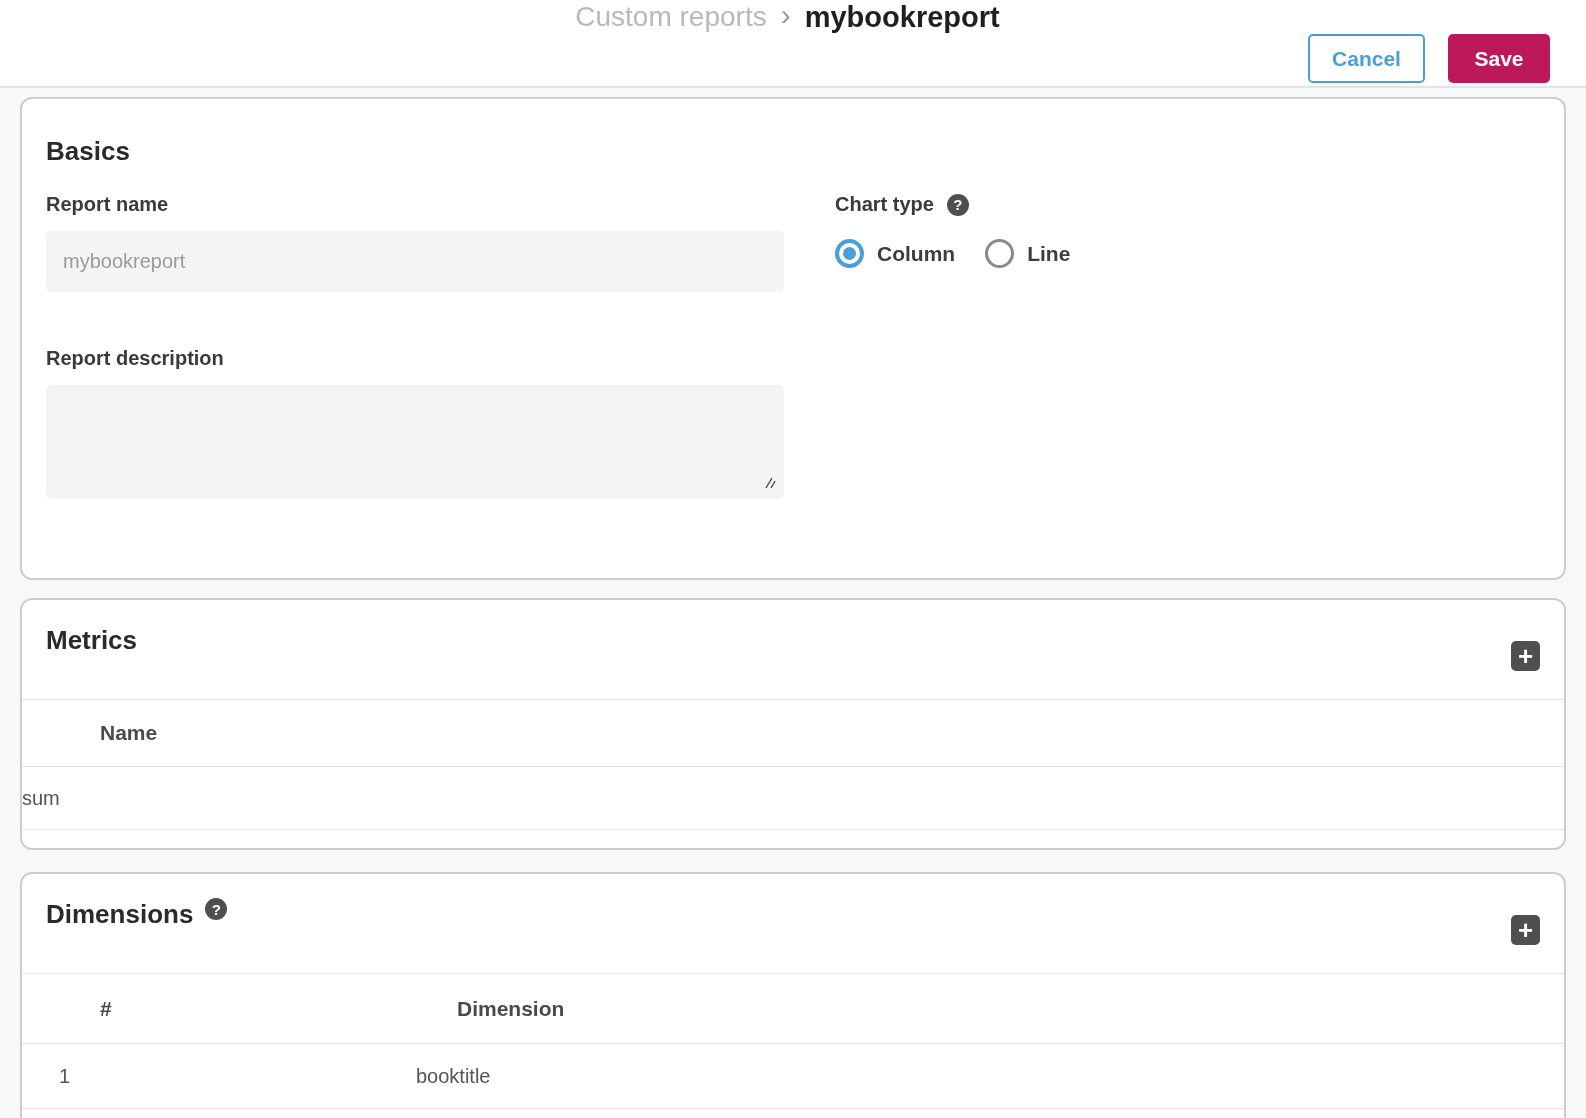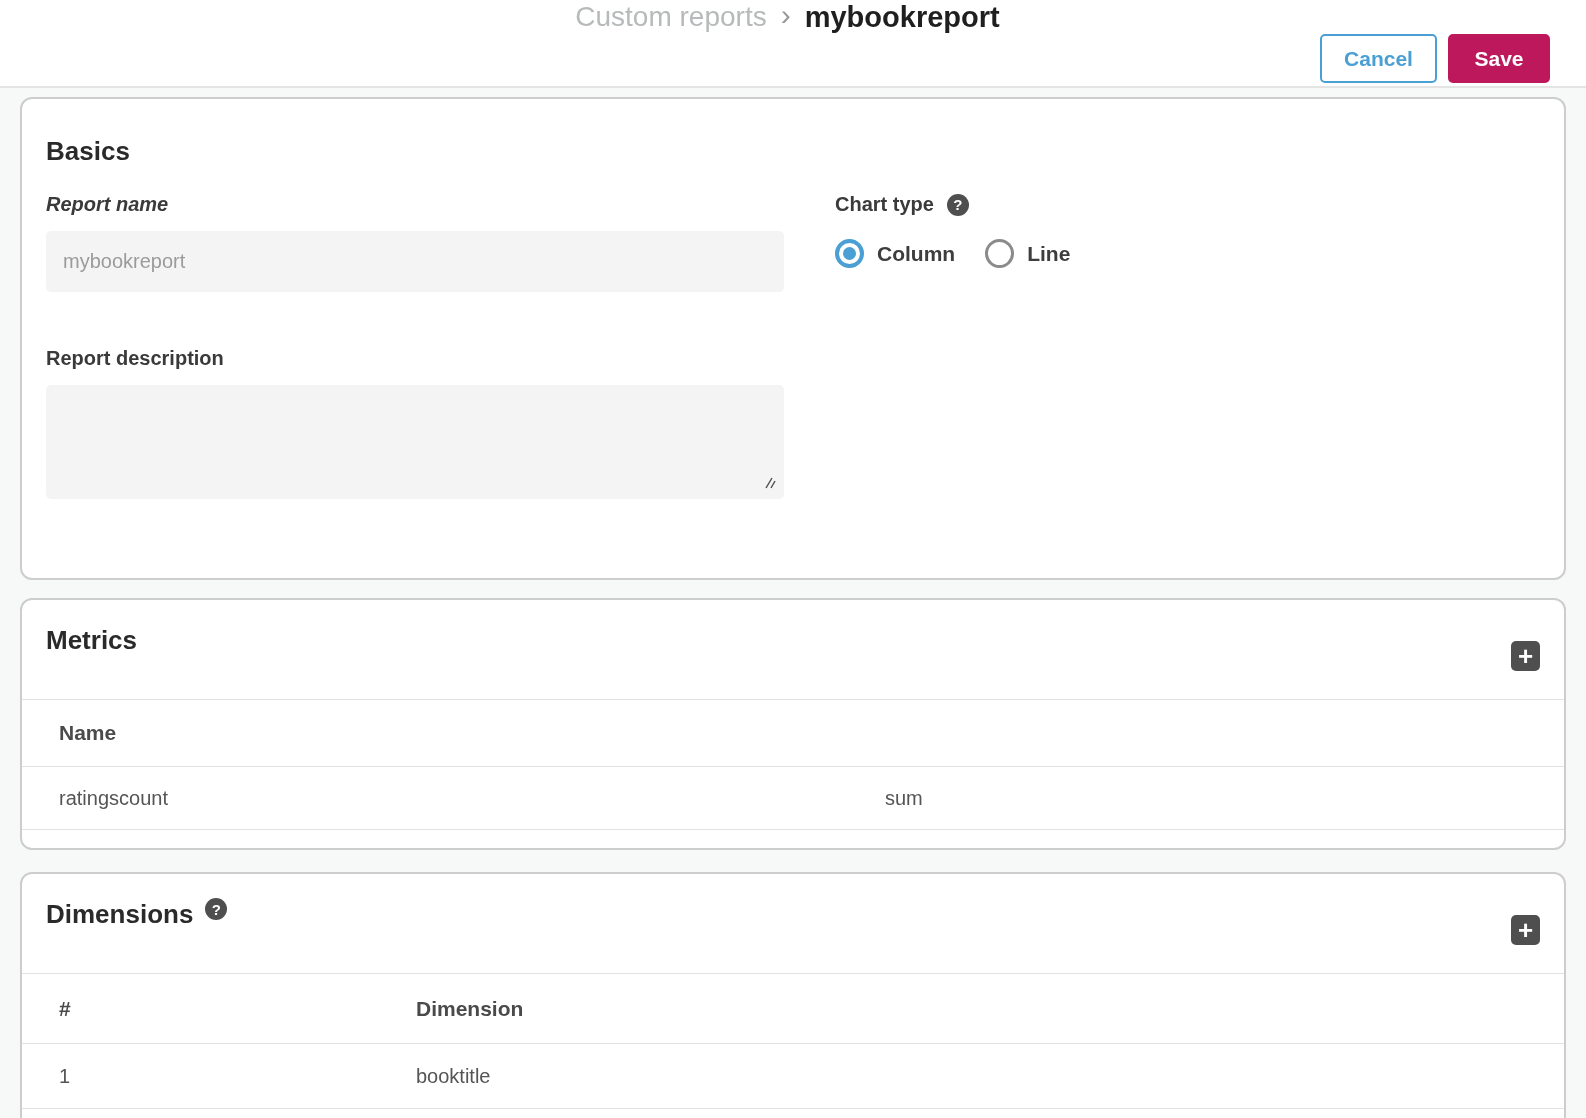--- a/index.html
+++ b/index.html
@@ -16,21 +16,21 @@
     height:88px; background:#ffffff;
     border-bottom:2px solid #e4e4e4;
     display:flex; align-items:center;
     padding:0 36px 0 25px;
     flex-direction:column;
   }
   .breadcrumb { display:flex; align-items:center; gap:14px; }
   .crumb-parent { font-size:28px; color:#b7babb; cursor:pointer; }
   .crumb-sep { font-size:30px; color:#9a9a9a; line-height:1; padding-bottom:4px; }
   .crumb-current { font-size:29px; font-weight:bold; color:#1f1f1f; }
-  .topbar-actions { margin-left:auto; display:flex; gap:11px; }
+  .topbar-actions { margin-left:auto; display:flex; gap:23px; }
   .btn { height:49px; border-radius:5px; font-size:21px; font-weight:600;
          font-family:"Liberation Sans", sans-serif; cursor:pointer;
          display:flex; align-items:center; justify-content:center; }
   .btn-cancel { width:117px; background:#ffffff; border:2px solid #4a9fd4; color:#4a9fd4; }
   .btn-save   { width:102px; background:#be185d; border:none; color:#ffffff; }
 
   
   .content { padding:9px 20px 13px; }
   .card { background:#ffffff; border:2px solid #cdcdcd; border-radius:12px; }
 
@@ -52,21 +52,21 @@
     display:flex; align-items:center; justify-content:center;
     cursor:pointer;
   }
 
   
   .card-basics { height:483px; padding:36px 24px 0; margin-bottom:18px; }
   .basics-body { display:flex; }
   .basics-left { width:738px; flex:0 0 auto; }
   .basics-right { margin-left:51px; }
   .field-label { font-size:20px; font-weight:bold; color:#3a3a3a; }
-  .lbl-report-name { margin-top:26px; margin-bottom:15px;font-style:italic; }
+  .lbl-report-name { margin-top:26px; margin-bottom:15px; }
   .lbl-report-desc { margin-top:55px; margin-bottom:15px; }
   .text-input {
     width:100%; height:61px; background:#f4f4f4;
     border:none; border-radius:5px; outline:none;
     font-family:"Liberation Sans", sans-serif;
     font-size:20px; color:#9b9b9b; padding:0 17px;
   }
   .textarea-wrap { position:relative; width:738px; }
   .desc-textarea {
     display:block; width:100%; height:114px;
@@ -90,21 +90,21 @@
   .radio-label.first { margin-right:30px; }
 
   
   .card-list { padding-top:24px; }
   .card-metrics { margin-bottom:22px; }
   .list-head { display:flex; align-items:flex-start; justify-content:space-between;
                padding:0 24px 0 24px; }
   .list-head .add-btn { margin-top:17px; }
   .ttable { margin-top:28px; border-top:1px solid #e2e2e2; }
   .trow { display:flex; align-items:center; border-bottom:1px solid #e2e2e2; }
-  .trow.header { height:67px; }
+  .trow.header { height:67px;padding-left:41px; }
   .trow.data { height:63px; }
   .card-dimensions .trow.header { height:70px; }
   .card-dimensions .trow.data { height:65px; }
   .th { font-size:21px; font-weight:bold; color:#4a4a4a; }
   .td { font-size:20px; color:#555555; }
   .m-col1 { width:863px; padding-left:37px; flex:0 0 auto; }
   .m-col2 { flex:1; }
   .d-col1 { width:394px; padding-left:37px; flex:0 0 auto; }
   .d-col2 { flex:1; }
   .table-footer-space { height:18px; }
@@ -164,21 +164,20 @@
   <div class="card card-list card-metrics">
     <div class="list-head">
       <div class="card-title">Metrics</div>
       <button class="add-btn">+</button>
     </div>
     <div class="ttable">
       <div class="trow header">
         <span class="th m-col1">Name</span>
       </div>
       <div class="trow data">
-        <span class="td m-col1">ratingscount</span>
         <span class="td m-col2">sum</span>
       </div>
     </div>
     <div class="table-footer-space"></div>
   </div>
 
   <div class="card card-list card-dimensions">
     <div class="list-head">
       <div class="title-row">
         <span class="card-title">Dimensions</span>

